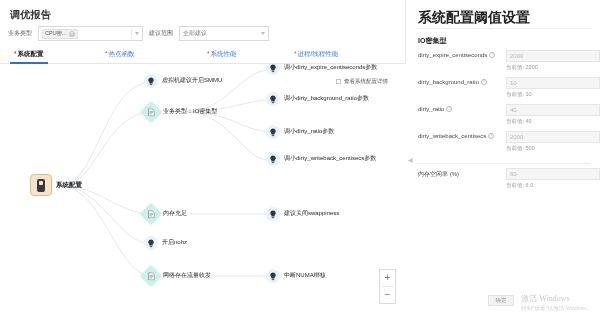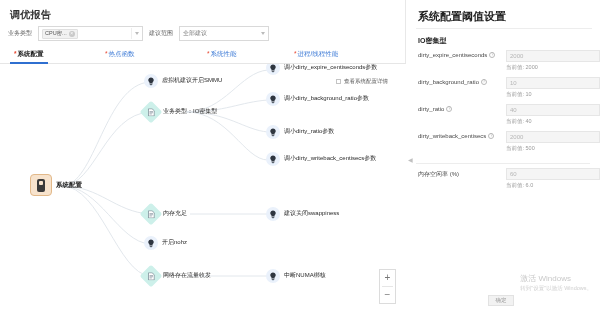--- a/index.html
+++ b/index.html
@@ -150,21 +150,21 @@
   }
   .zoom-sep { width: 11px; height:1px; background:#e6e6e6; }
 
   
   .right-pane {
     width: 194px; height: 316px; position: relative;
     background: #ffffff;
   }
   .panel-title {
     position:absolute; left: 12px; top: 9px;
-    font-size: 11px; color: #222; font-weight: bold;
+    font-size: 14px; color: #222; font-weight: bold;
   }
   .panel-divider {
     position:absolute; left: 10px; right: 8px; top: 28px;
     height: 1px; background: #ededed;
   }
   .section-title {
     position: absolute; left: 12px; top: 36px;
     font-size: 7px; color: #222; font-weight: bold;
   }
   .form { position:absolute; left: 8px; top: 50px; right: 6px; }
@@ -194,22 +194,22 @@
     height: 1px; background: #ededed;
   }
 
   .ok-button {
     position:absolute; right: 86px; bottom: 10px;
     width: 26px; height: 11px; background:#f2f2f2; border:1px solid #e2e2e2;
     font-size: 5.5px; color:#9d9d9d;
     display:flex; align-items:center; justify-content:center;
   }
   .watermark {
-    position: absolute; right: 8px; bottom: 24px;
-    text-align: left; color: #cfcfcf; pointer-events:none;
+    position: absolute; right: 8px; bottom: 4px;
+    text-align: left; color: #cfcfcf; pointer-events:none;font-family:Liberation Serif, serif;
   }
   .wm1 { font-size: 8px; color:#c9c9c9; }
   .wm2 { font-size: 5.5px; color:#cfcfcf; margin-top:1px; }
   .scroll-marker {
     position:absolute; left: 2px; top: 156px;
     font-size: 6px; color: #c0c0c0;
   }
 </style>
 </head>
 <body>

